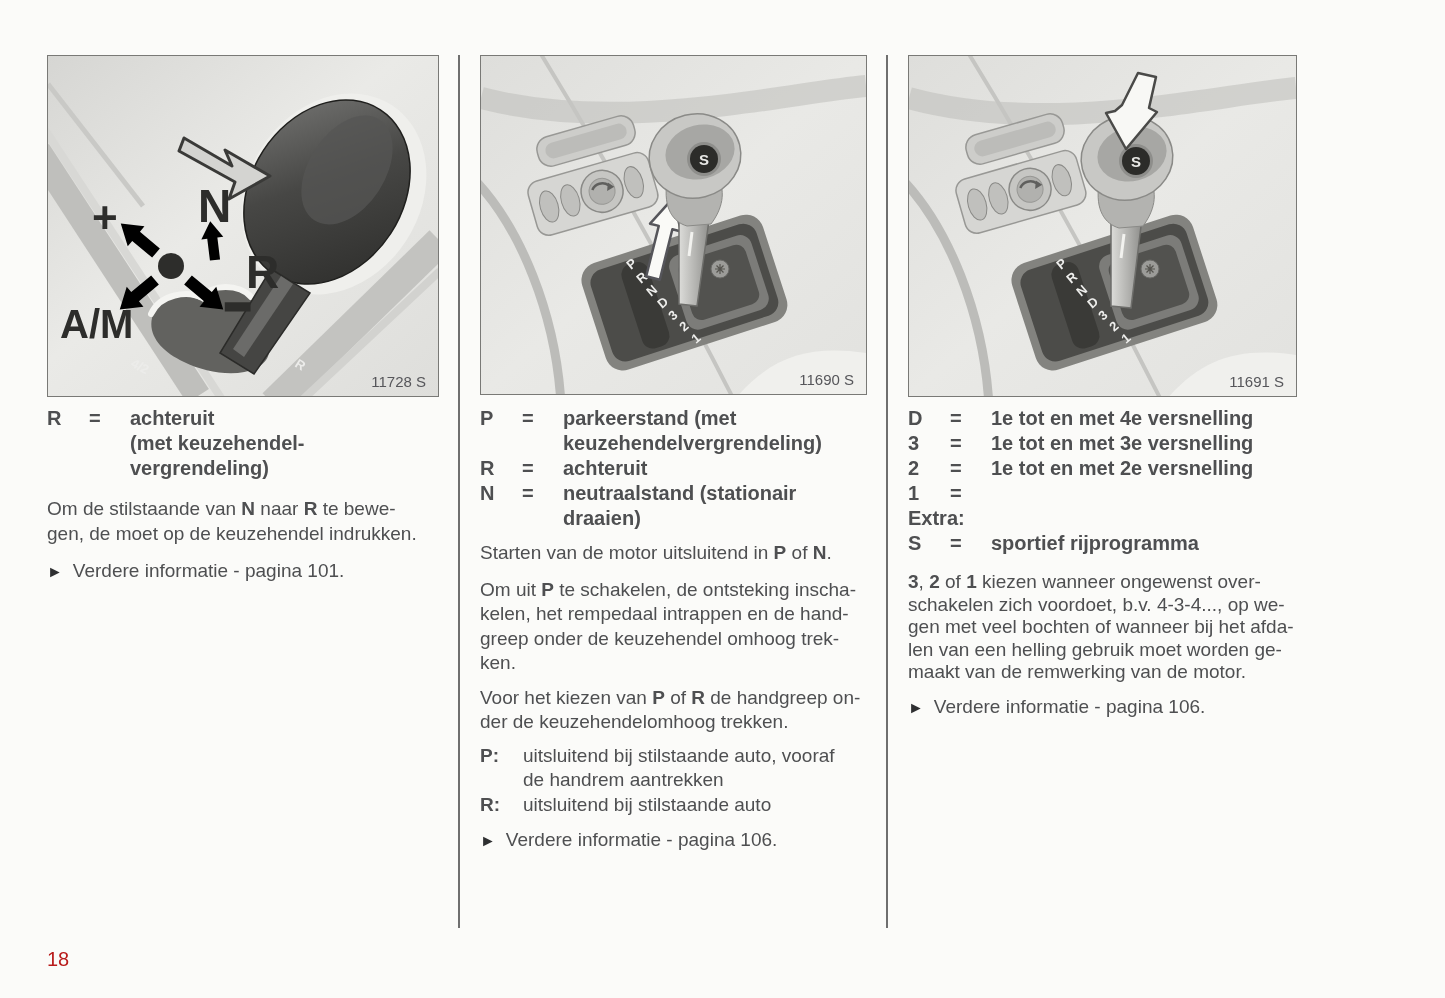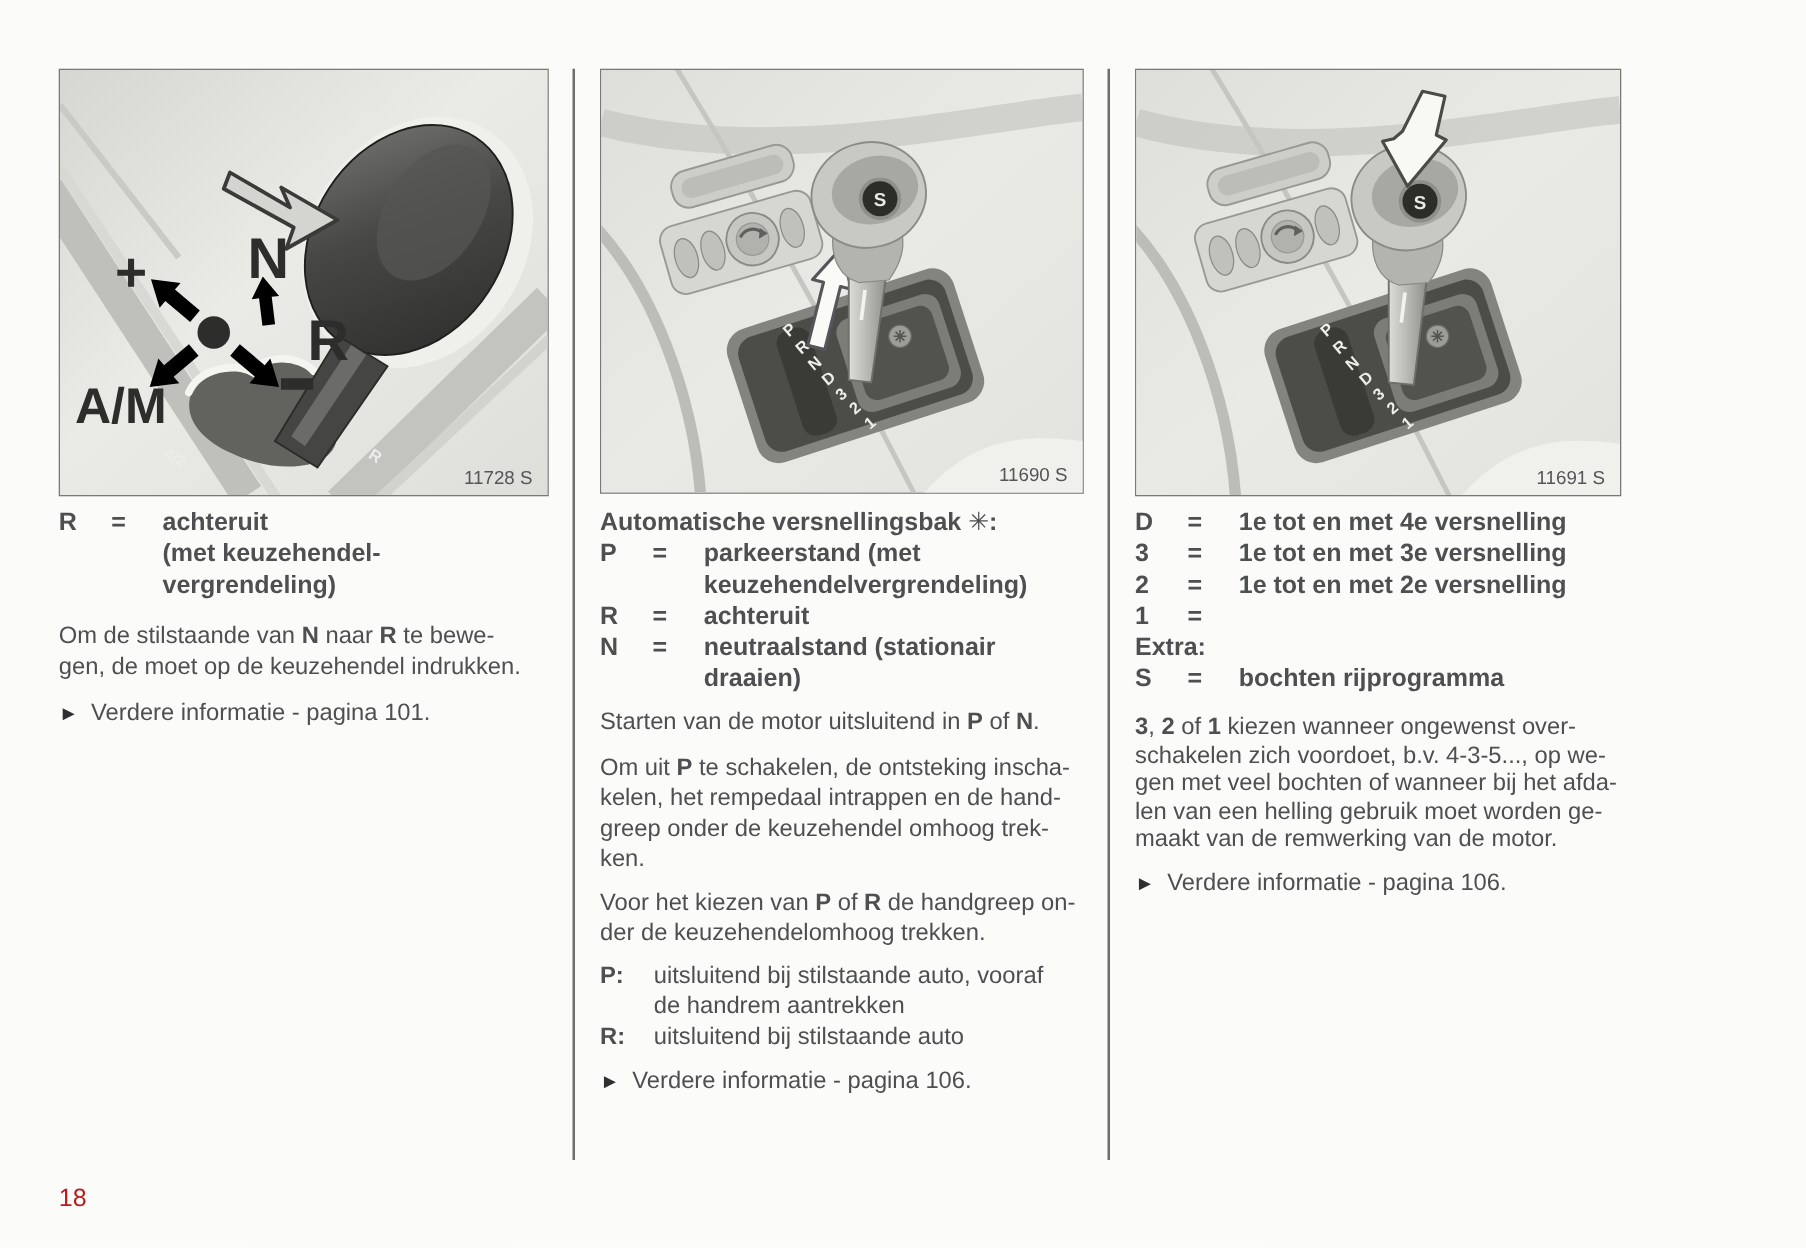--- a/index.html
+++ b/index.html
@@ -188,21 +188,20 @@
         <path d="M186,126 C182,152 192,166 206,170 L230,168 C242,152 244,136 238,124 Z" fill="#b3b3b0" stroke="#8a8a87"></path>
         <ellipse cx="214" cy="100" rx="46" ry="42" transform="rotate(-14 214 100)" fill="#c8c8c5" stroke="#8a8a87" stroke-width="1.5"></ellipse>
         <ellipse cx="219" cy="96" rx="35" ry="27" transform="rotate(-14 219 96)" fill="#a7a7a4"></ellipse>
         <circle cx="223" cy="103" r="17" fill="#8e8e8b"></circle>
         <circle cx="223" cy="103" r="14" fill="#2c2c29"></circle>
         <text x="223" y="109" text-anchor="middle" class="s-label">S</text>
         <text x="373" y="329" text-anchor="end" class="fig-caption">11690 S</text>
       </svg>
     </div>
     <div class="col-text">
-      <div class="title">Automatische versnellingsbak ✳:</div>
       <div class="def-row">
         <span>P</span>
         <span>=</span>
         <span class="def-desc">parkeerstand (met
 keuzehendelvergrendeling)</span>
       </div>
       <div class="def-row">
         <span>R</span>
         <span>=</span>
         <span class="def-desc">achteruit</span>
@@ -319,24 +318,24 @@
         <span class="def-desc">1e tot en met 2e versnelling</span>
       </div>
       <div class="def-row">
         <span>1</span>
         <span>=</span>
       </div>
       <div class="extra-row">Extra:</div>
       <div class="def-row">
         <span>S</span>
         <span>=</span>
-        <span class="def-desc">bochten rijprogramma</span>
+        <span class="def-desc">sportief rijprogramma</span>
       </div>
       <p class="para tight" style="margin:15px 0 0 0;"><b>3</b><span>, </span><b>2</b><span> of </span><b>1</b><span> kiezen wanneer ongewenst over-
-schakelen zich voordoet, b.v. 4-3-5..., op we-
+schakelen zich voordoet, b.v. 4-3-4..., op we-
 gen met veel bochten of wanneer bij het afda-
 len van een helling gebruik moet worden ge-
 maakt van de remwerking van de motor.</span></p>
       <div class="note mt11">
         <span class="pointer-icon">►</span>
         <span>Verdere informatie - pagina 106.</span>
       </div>
     </div>
   </div>
 

